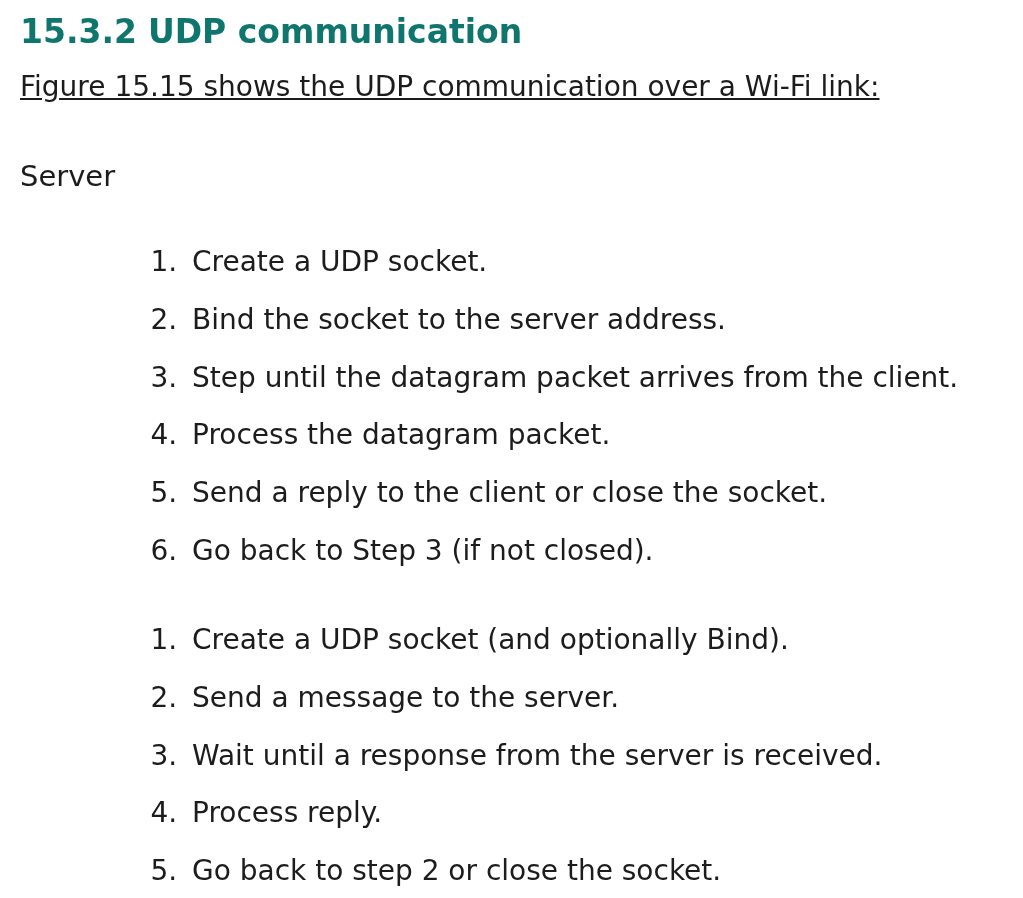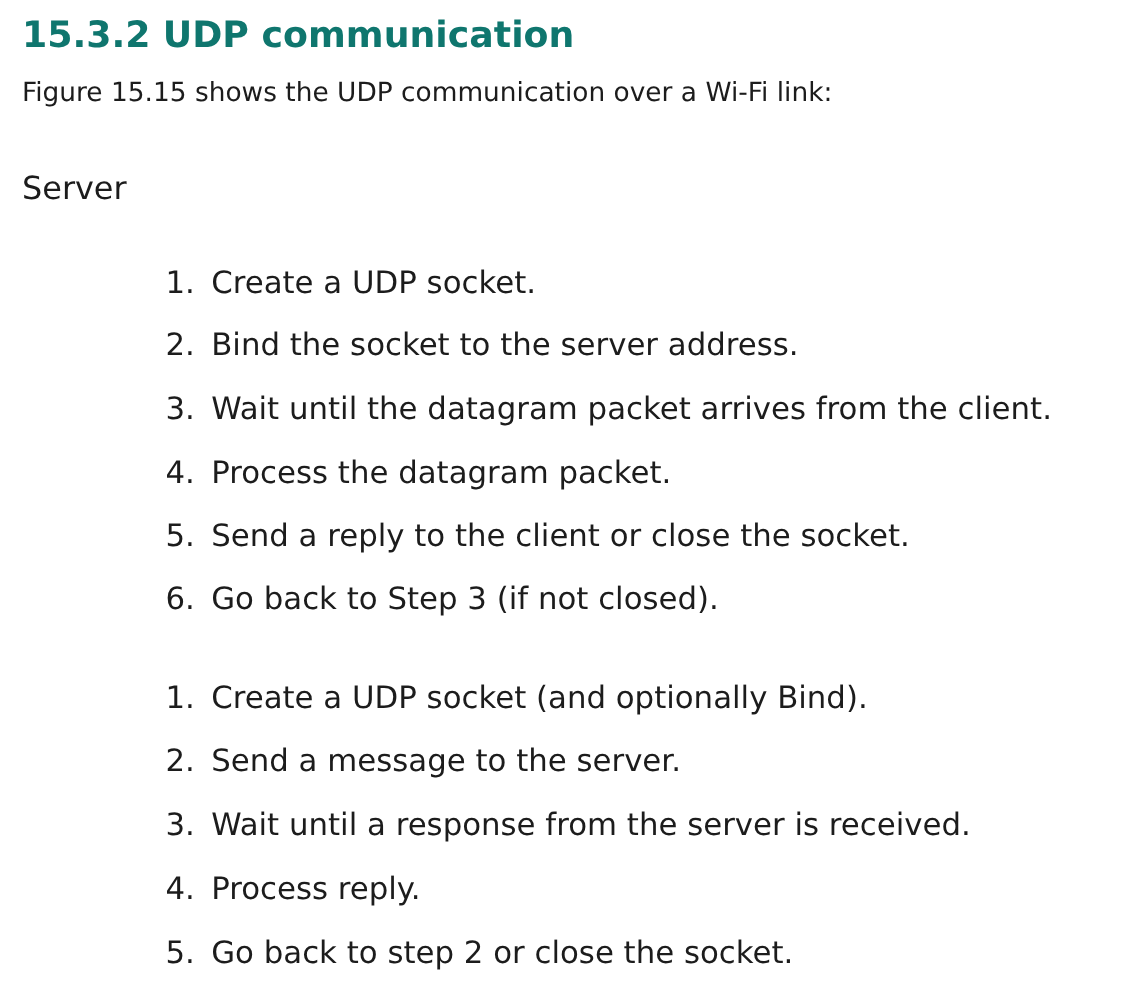--- a/index.html
+++ b/index.html
@@ -21,23 +21,24 @@
     color: #0f766e;
     font-size: 33px;
     font-weight: bold;
     line-height: 1.2;
     margin: 0 0 16px 0;
   }
   h1 .section-number {
     margin-right: 11px;
   }
   p.intro {
-    font-size: 24px;
+    font-size: 28px;
     line-height: 1.35;
     margin: 0;
+    text-decoration: underline;
   }
   h2.sub-heading {
     font-size: 29px;
     font-weight: normal;
     line-height: 1.2;
     margin: 54px 0 0 0;
     color: #1c1c1c;
   }
   ol.steps {
     font-size: 28px;
@@ -59,21 +60,21 @@
     <span class="section-number">15.3.2</span><span class="section-title">UDP communication</span>
   </h1>
 
   <p class="intro">Figure 15.15 shows the UDP communication over a Wi-Fi link:</p>
 
   <h2 class="sub-heading">Server</h2>
 
   <ol class="steps">
     <li>Create a UDP socket.</li>
     <li>Bind the socket to the server address.</li>
-    <li>Wait until the datagram packet arrives from the client.</li>
+    <li>Step until the datagram packet arrives from the client.</li>
     <li>Process the datagram packet.</li>
     <li>Send a reply to the client or close the socket.</li>
     <li>Go back to Step 3 (if not closed).</li>
   </ol>
 
 
   <ol class="steps">
     <li>Create a UDP socket (and optionally Bind).</li>
     <li>Send a message to the server.</li>
     <li>Wait until a response from the server is received.</li>

